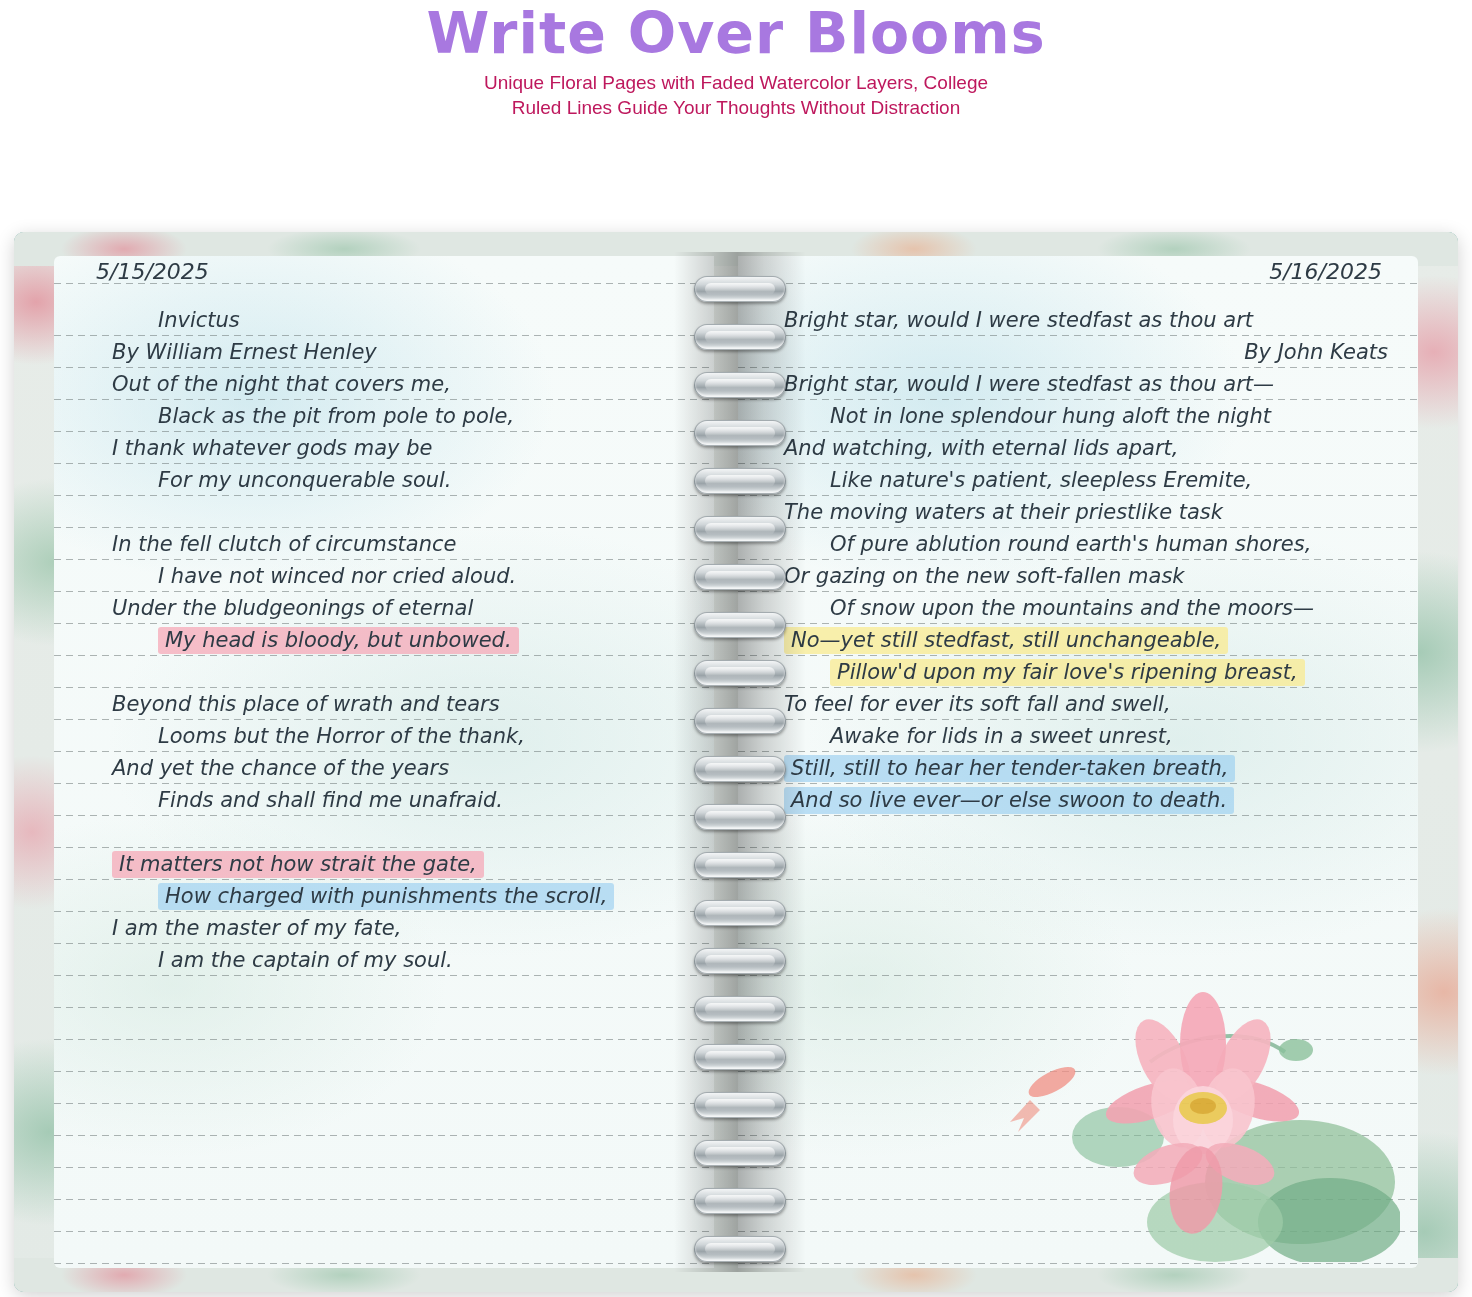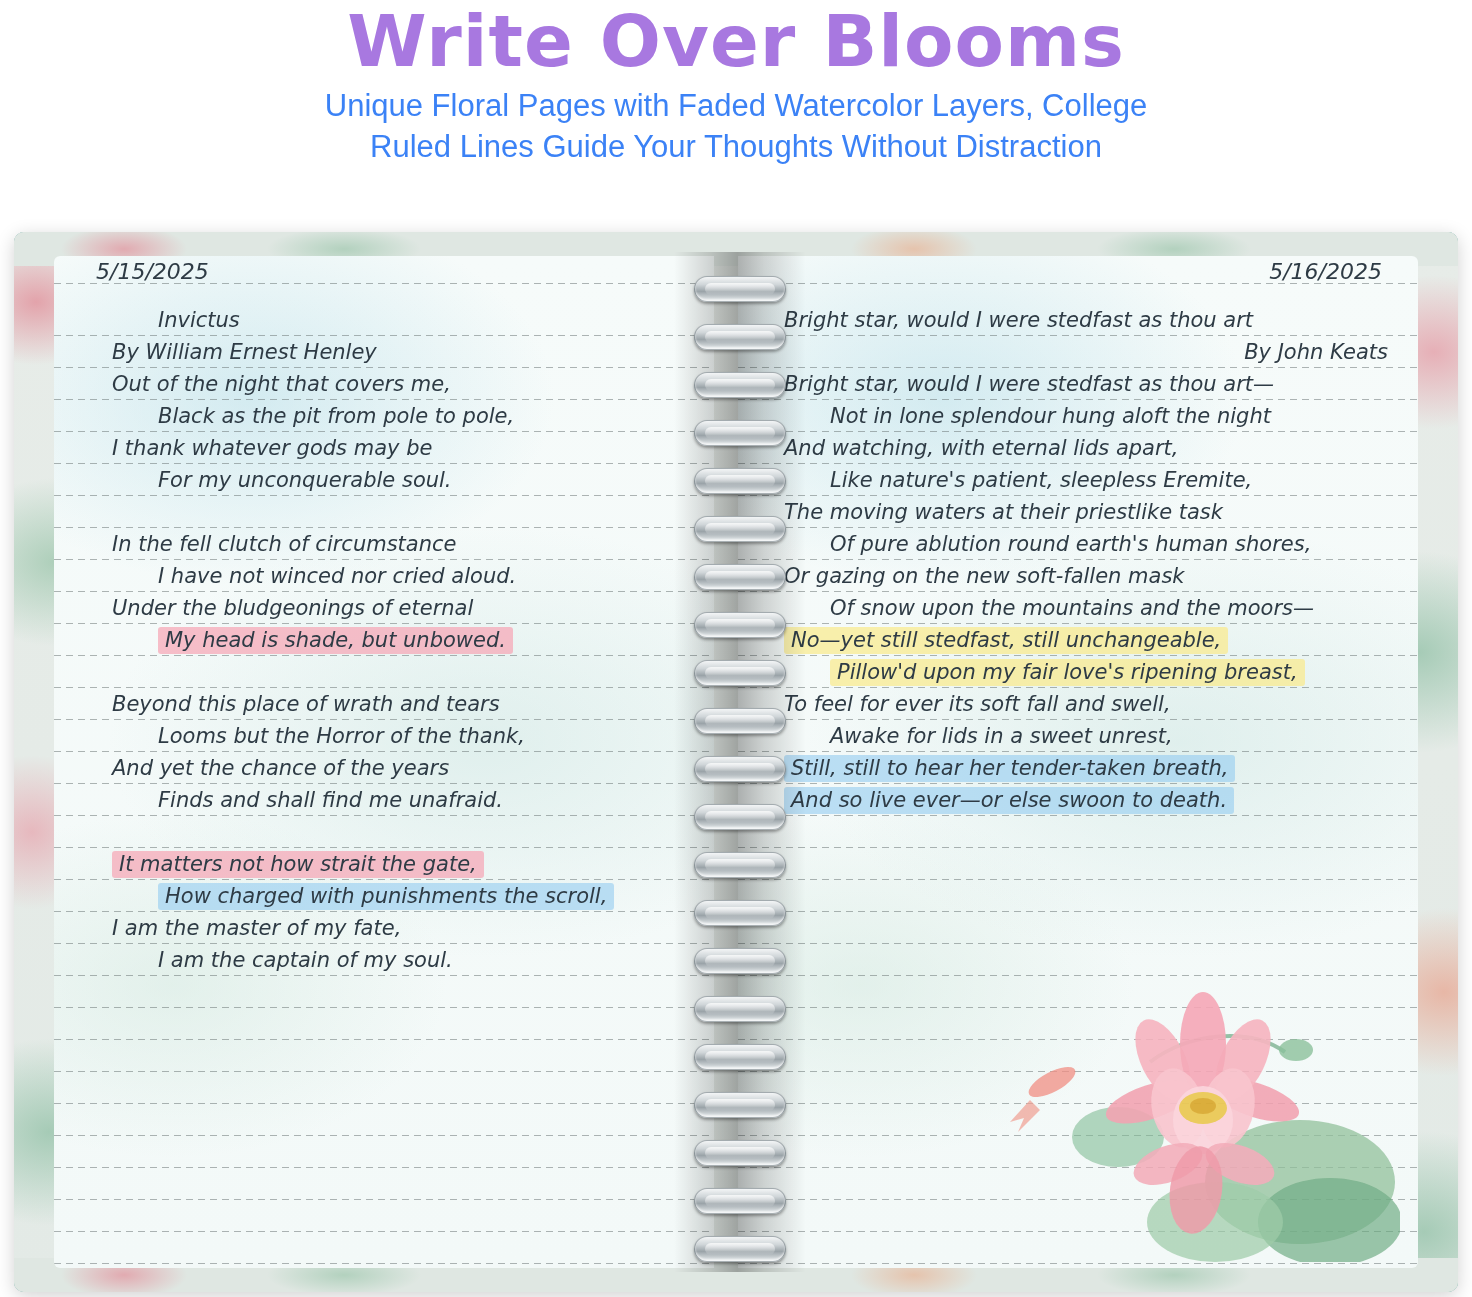--- a/index.html
+++ b/index.html
@@ -18,31 +18,31 @@
   
   .header {
     width: 100%;
     text-align: center;
     padding-top: 4px;
     box-sizing: border-box;
   }
   .headline {
     font-family: "DejaVu Sans", sans-serif;
     font-weight: bold;
-    font-size: 72px;
+    font-size: 57px;
     letter-spacing: 1px;
     color: #a878e0;
     line-height: 1.05;
     margin: 0;
     padding: 0 0 6px 0;
   }
   .subline {
     font-family: "Liberation Sans", sans-serif;
-    font-size: 31px;
-    color: #3b82f6;
+    font-size: 19px;
+    color: #be185d;
     line-height: 1.32;
     margin: 0 auto;
     max-width: 900px;
   }
 
   
   .notebook-wrap {
     position: absolute;
     left: 14px;
     top: 232px;
@@ -232,21 +232,21 @@
         <div class="line" style="">By William Ernest Henley</div>
         <div id="left-lines">
             <div class="line">Out of the night that covers me,</div>
             <div class="line indent">Black as the pit from pole to pole,</div>
             <div class="line">I thank whatever gods may be</div>
             <div class="line indent">For my unconquerable soul.</div>
             <div class="line">&nbsp;</div>
             <div class="line">In the fell clutch of circumstance</div>
             <div class="line indent">I have not winced nor cried aloud.</div>
             <div class="line">Under the bludgeonings of eternal</div>
-            <div class="line indent"><span class="hl hl-pink">My head is shade, but unbowed.</span></div>
+            <div class="line indent"><span class="hl hl-pink">My head is bloody, but unbowed.</span></div>
             <div class="line">&nbsp;</div>
             <div class="line">Beyond this place of wrath and tears</div>
             <div class="line indent">Looms but the Horror of the thank,</div>
             <div class="line">And yet the chance of the years</div>
             <div class="line indent">Finds and shall find me unafraid.</div>
             <div class="line">&nbsp;</div>
             <div class="line"><span class="hl hl-pink">It matters not how strait the gate,</span></div>
             <div class="line indent"><span class="hl hl-blue">How charged with punishments the scroll,</span></div>
             <div class="line">I am the master of my fate,</div>
             <div class="line indent">I am the captain of my soul.</div>

